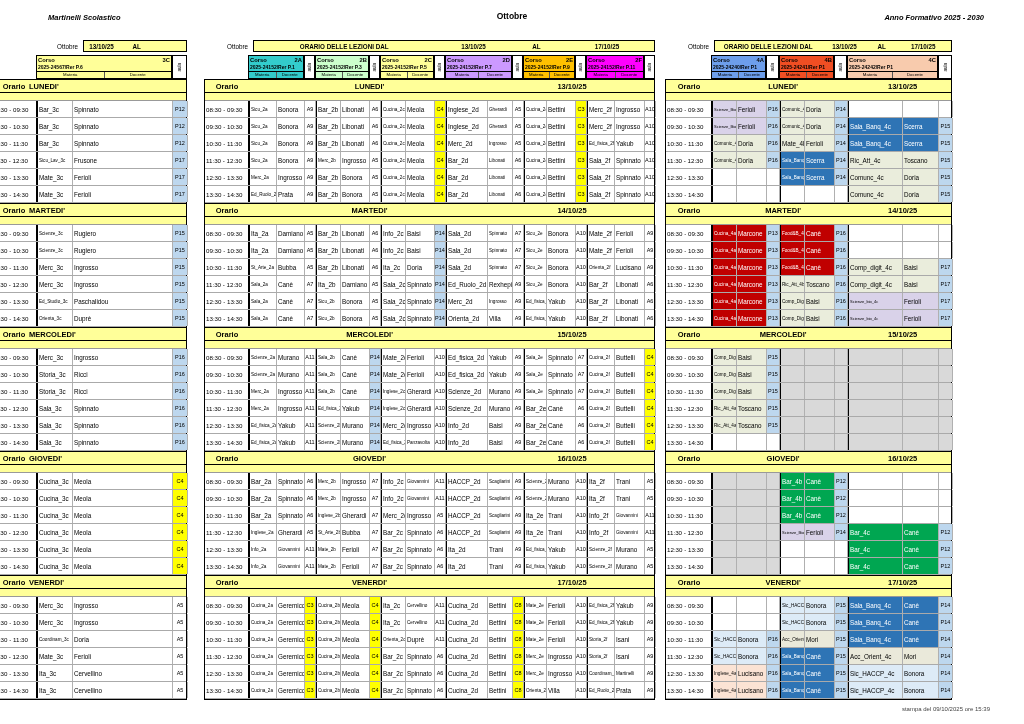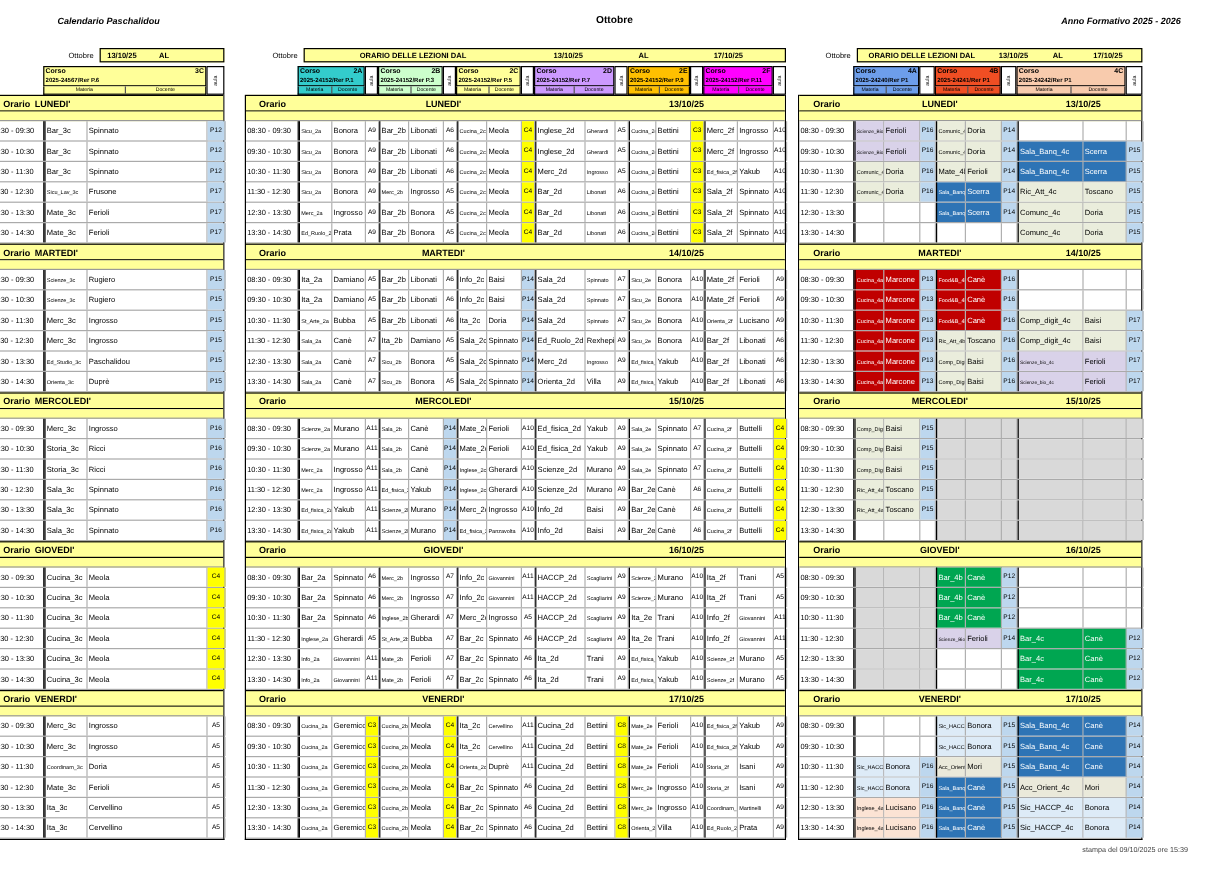--- a/index.html
+++ b/index.html
@@ -45,23 +45,23 @@
   
   .bg-o{background:#EAEDDC;} .bg-r{background:#C00000;} .bg-b{background:#2E74B5;}
   .bg-g{background:#00A651;} .bg-l{background:#D9D2E9;} .bg-lb{background:#DDEBF7;}
   .bg-p{background:#FBE3D4;} .bg-be{background:#EAE9DA;} .bg-gy{background:#D9D9D9;}
   .rp{background:#BDD7EE;} .rc{background:#FFFF00;}
 </style>
 </head>
 <body>
 
 <div id="page">
-  <div class="abs ttl" style="left:48px;top:13px;">Calendario Paschalidou</div>
+  <div class="abs ttl" style="left:48px;top:13px;">Martinelli Scolastico</div>
   <div class="abs month" style="left:0;top:11px;width:1024px;text-align:center;">Ottobre</div>
-  <div class="abs ttl" style="right:40px;top:13px;">Anno Formativo 2025 - 2026</div>
+  <div class="abs ttl" style="right:40px;top:13px;">Anno Formativo 2025 - 2030</div>
 
   <div id="sections-root">
       <div class="section" style="left: -10px; top: 40px; width: 197px;">
         <div class="br">
           <div class="blb" style="width: 88px;">Ottobre</div>
           <div class="bar">
             <div class="bp" style="flex: 1 1 0%;">13/10/25</div>
             <div class="bp" style="flex: 1 1 0%;">AL</div>
             <div class="bp" style="flex: 0.9 1 0%;"></div>
           </div>

